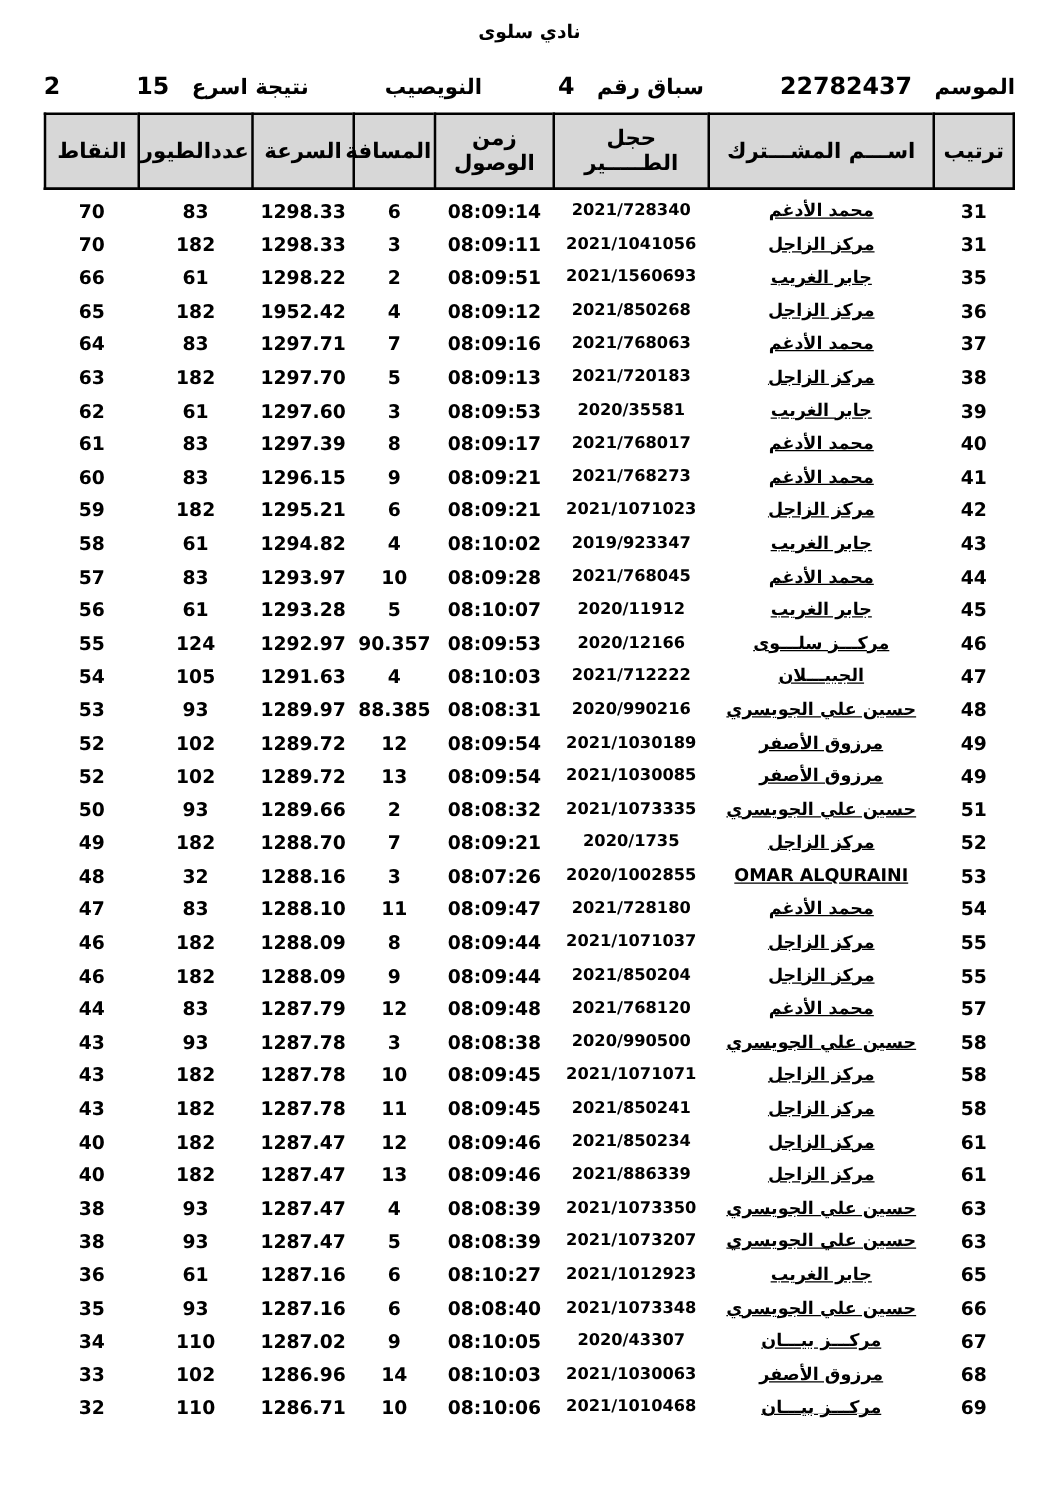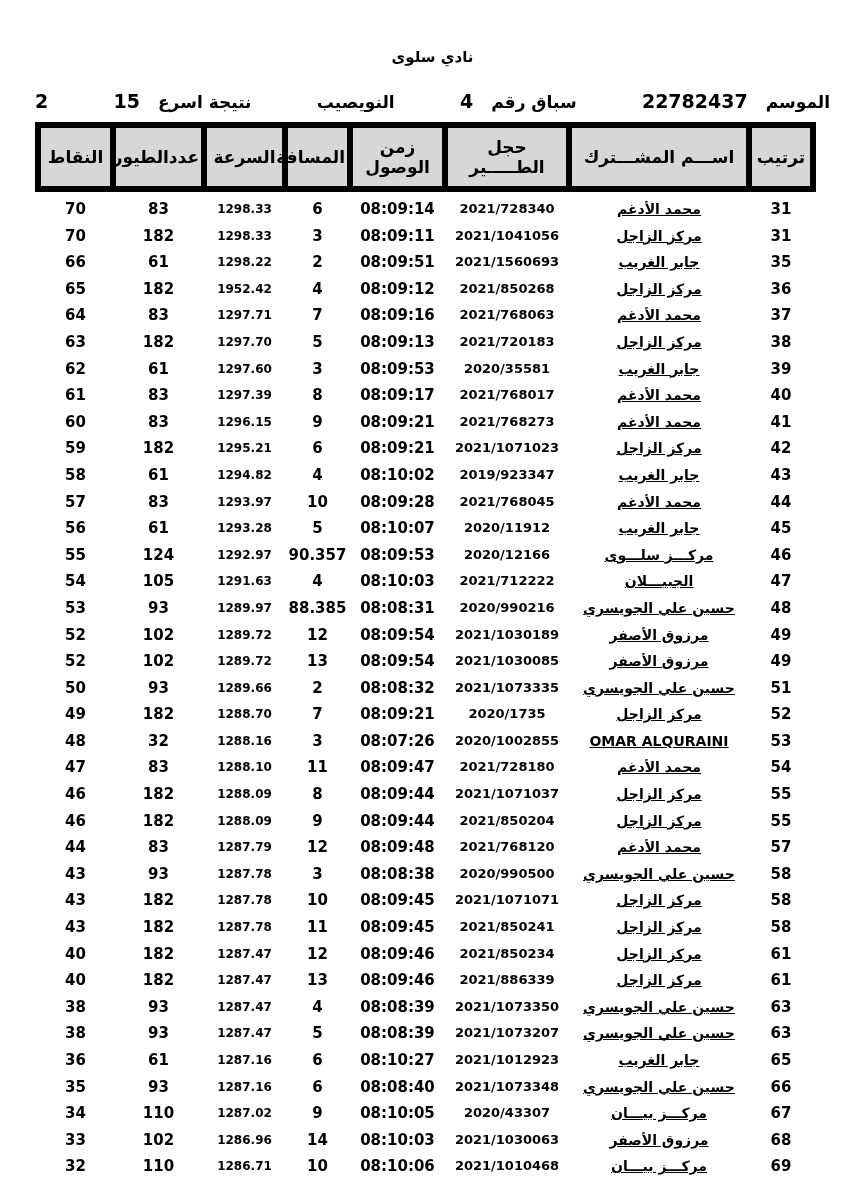--- a/index.html
+++ b/index.html
@@ -3,21 +3,21 @@
 <meta charset="utf-8">
 <style>
   * { margin:0; padding:0; box-sizing:border-box; }
   html,body { background:#ffffff; }
   body {
     width:848px; height:1200px;
     font-family:"DejaVu Sans", sans-serif;
     color:#000;
     overflow:hidden;
   }
-  .page { padding:16px 18px 0 35px;margin-top:32px; }
+  .page { padding:16px 36px 0 35px; }
 
   .club-title {
     text-align:center;
     font-weight:bold;
     font-size:15px;
   }
 
   .meta-row {
     direction:rtl;
     display:flex;
@@ -42,40 +42,40 @@
   col.c-name     { width:180px; }
   col.c-ring     { width:124px; }
   col.c-arrival  { width:95px; }
   col.c-distance { width:65px; }
   col.c-speed    { width:81px; }
   col.c-birds    { width:91px; }
   col.c-points   { width:75px; }
 
   thead th {
     background:#d7d7d7;
-    border:6px solid #000000;
+    border:2px solid #000000;
     font-weight:bold;
     font-size:17px;
     padding:9px 2px;
     text-align:center;
   }
 
   tbody td {
     text-align:center;
     vertical-align:middle;
     height:26.6px;
     line-height:26.6px;
     font-weight:bold;
     font-size:15px;
     padding:0 2px;
     white-space:nowrap;
     overflow:hidden;
   }
   tbody td.cell-ring  { font-weight:bold; font-size:13px; direction:ltr; }
-  tbody td.cell-speed { font-size:12px; direction:ltr; }
+  tbody td.cell-speed { font-size:15px; direction:ltr; }
   tbody td.cell-arrival { direction:ltr;text-align:center; }
   tbody td.cell-name { font-size:14px;text-decoration:underline; }
   tbody tr:first-child td { padding-top:4px; }
 </style>
 </head>
 <body>
 
 <div class="page">
 
   <div class="club-title">نادي سلوى</div>

